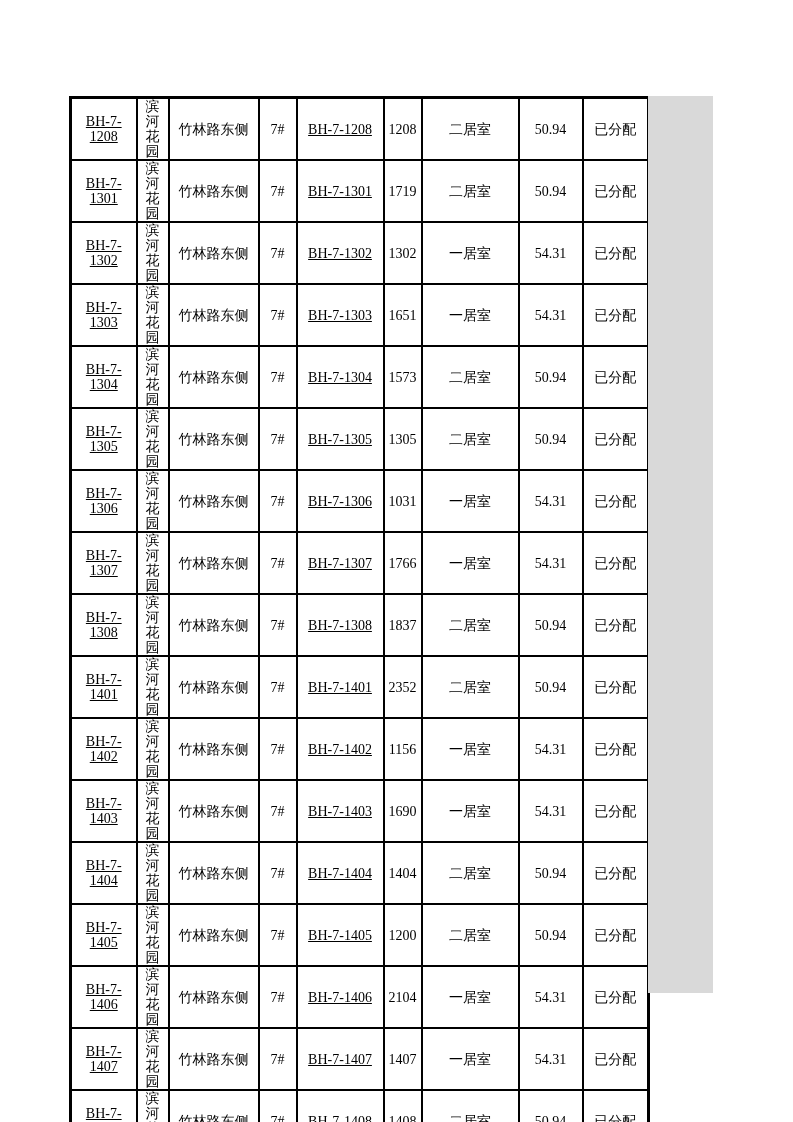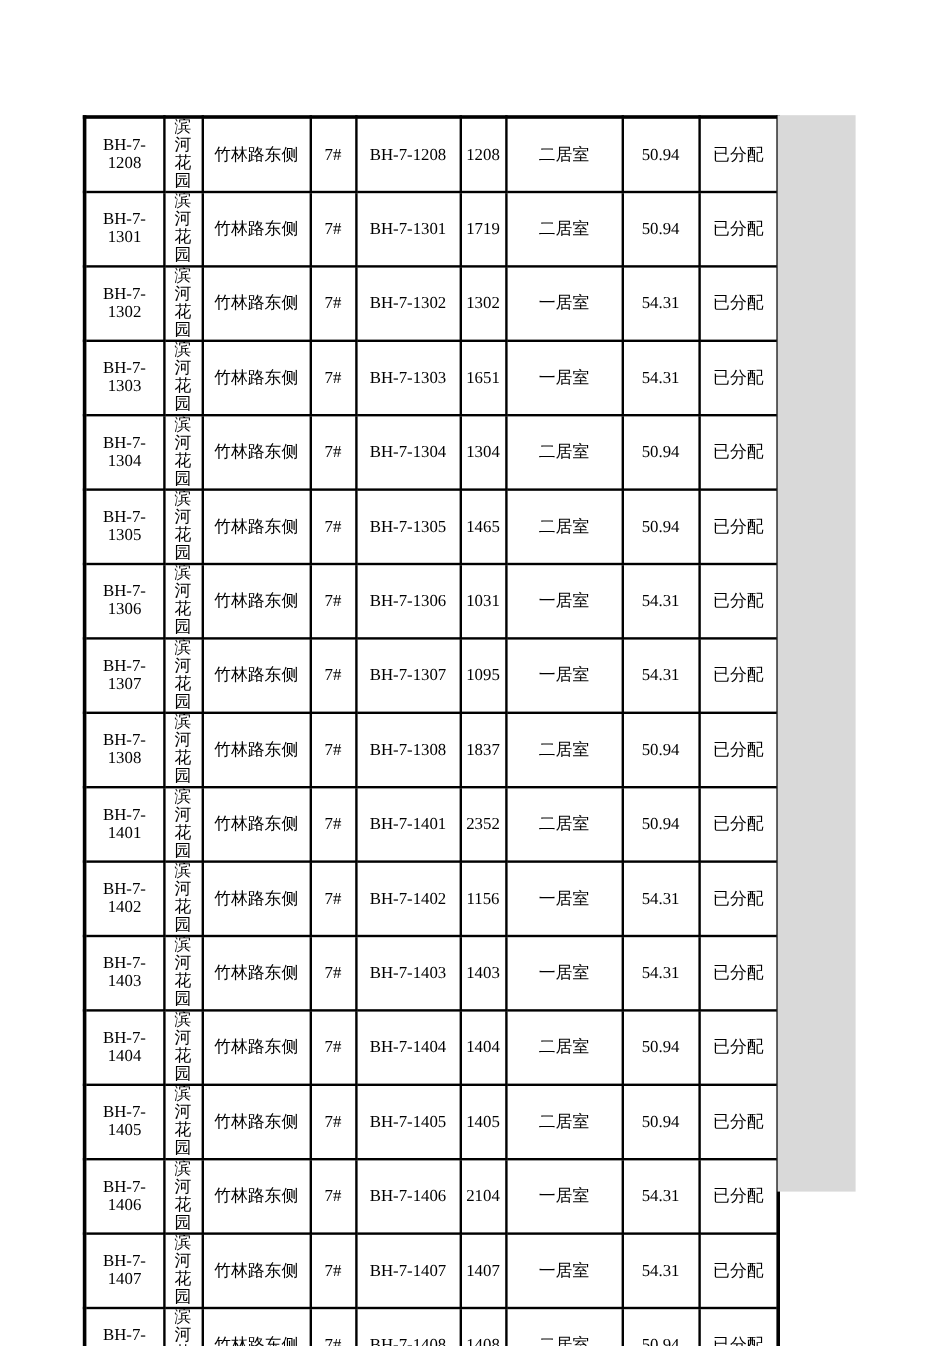--- a/index.html
+++ b/index.html
@@ -27,21 +27,21 @@
     border: 2px solid #000000;
     height: 32px;
     font-size: 14px;
     line-height: 15px;
     text-align: center;
     vertical-align: middle;
     padding: 0 2px;
     overflow: hidden;
     white-space: pre-line;
   }
-  td.c-left { text-align: left; padding-left: 5px; }
+  td.c-left { text-align: left; padding-left: 5px; text-decoration: underline; }
   td.c-nowrap { white-space: nowrap; }
   .overflow-strip {
     position: absolute;
     left: 648px; top: 96px;
     width: 65px; height: 897px;
   }
 </style>
 </head>
 <body>
 
@@ -107,33 +107,33 @@
     <td>54.31</td>
     <td class="c-wrap">已分配</td>
   </tr>
         <tr>
     <td class="c-left c-nowrap">BH-7-1304</td>
     <td class="c-wrap">滨河
 花园</td>
     <td>竹林路东侧</td>
     <td>7#</td>
     <td class="c-left c-nowrap">BH-7-1304</td>
-    <td>1304</td>
+    <td>1573</td>
     <td>二居室</td>
     <td>50.94</td>
     <td class="c-wrap">已分配</td>
   </tr>
         <tr>
     <td class="c-left c-nowrap">BH-7-1305</td>
     <td class="c-wrap">滨河
 花园</td>
     <td>竹林路东侧</td>
     <td>7#</td>
     <td class="c-left c-nowrap">BH-7-1305</td>
-    <td>1465</td>
+    <td>1305</td>
     <td>二居室</td>
     <td>50.94</td>
     <td class="c-wrap">已分配</td>
   </tr>
         <tr>
     <td class="c-left c-nowrap">BH-7-1306</td>
     <td class="c-wrap">滨河
 花园</td>
     <td>竹林路东侧</td>
     <td>7#</td>
@@ -143,21 +143,21 @@
     <td>54.31</td>
     <td class="c-wrap">已分配</td>
   </tr>
         <tr>
     <td class="c-left c-nowrap">BH-7-1307</td>
     <td class="c-wrap">滨河
 花园</td>
     <td>竹林路东侧</td>
     <td>7#</td>
     <td class="c-left c-nowrap">BH-7-1307</td>
-    <td>1095</td>
+    <td>1766</td>
     <td>一居室</td>
     <td>54.31</td>
     <td class="c-wrap">已分配</td>
   </tr>
         <tr>
     <td class="c-left c-nowrap">BH-7-1308</td>
     <td class="c-wrap">滨河
 花园</td>
     <td>竹林路东侧</td>
     <td>7#</td>
@@ -191,21 +191,21 @@
     <td>54.31</td>
     <td class="c-wrap">已分配</td>
   </tr>
         <tr>
     <td class="c-left c-nowrap">BH-7-1403</td>
     <td class="c-wrap">滨河
 花园</td>
     <td>竹林路东侧</td>
     <td>7#</td>
     <td class="c-left c-nowrap">BH-7-1403</td>
-    <td>1403</td>
+    <td>1690</td>
     <td>一居室</td>
     <td>54.31</td>
     <td class="c-wrap">已分配</td>
   </tr>
         <tr>
     <td class="c-left c-nowrap">BH-7-1404</td>
     <td class="c-wrap">滨河
 花园</td>
     <td>竹林路东侧</td>
     <td>7#</td>
@@ -215,21 +215,21 @@
     <td>50.94</td>
     <td class="c-wrap">已分配</td>
   </tr>
         <tr>
     <td class="c-left c-nowrap">BH-7-1405</td>
     <td class="c-wrap">滨河
 花园</td>
     <td>竹林路东侧</td>
     <td>7#</td>
     <td class="c-left c-nowrap">BH-7-1405</td>
-    <td>1405</td>
+    <td>1200</td>
     <td>二居室</td>
     <td>50.94</td>
     <td class="c-wrap">已分配</td>
   </tr>
         <tr>
     <td class="c-left c-nowrap">BH-7-1406</td>
     <td class="c-wrap">滨河
 花园</td>
     <td>竹林路东侧</td>
     <td>7#</td>

